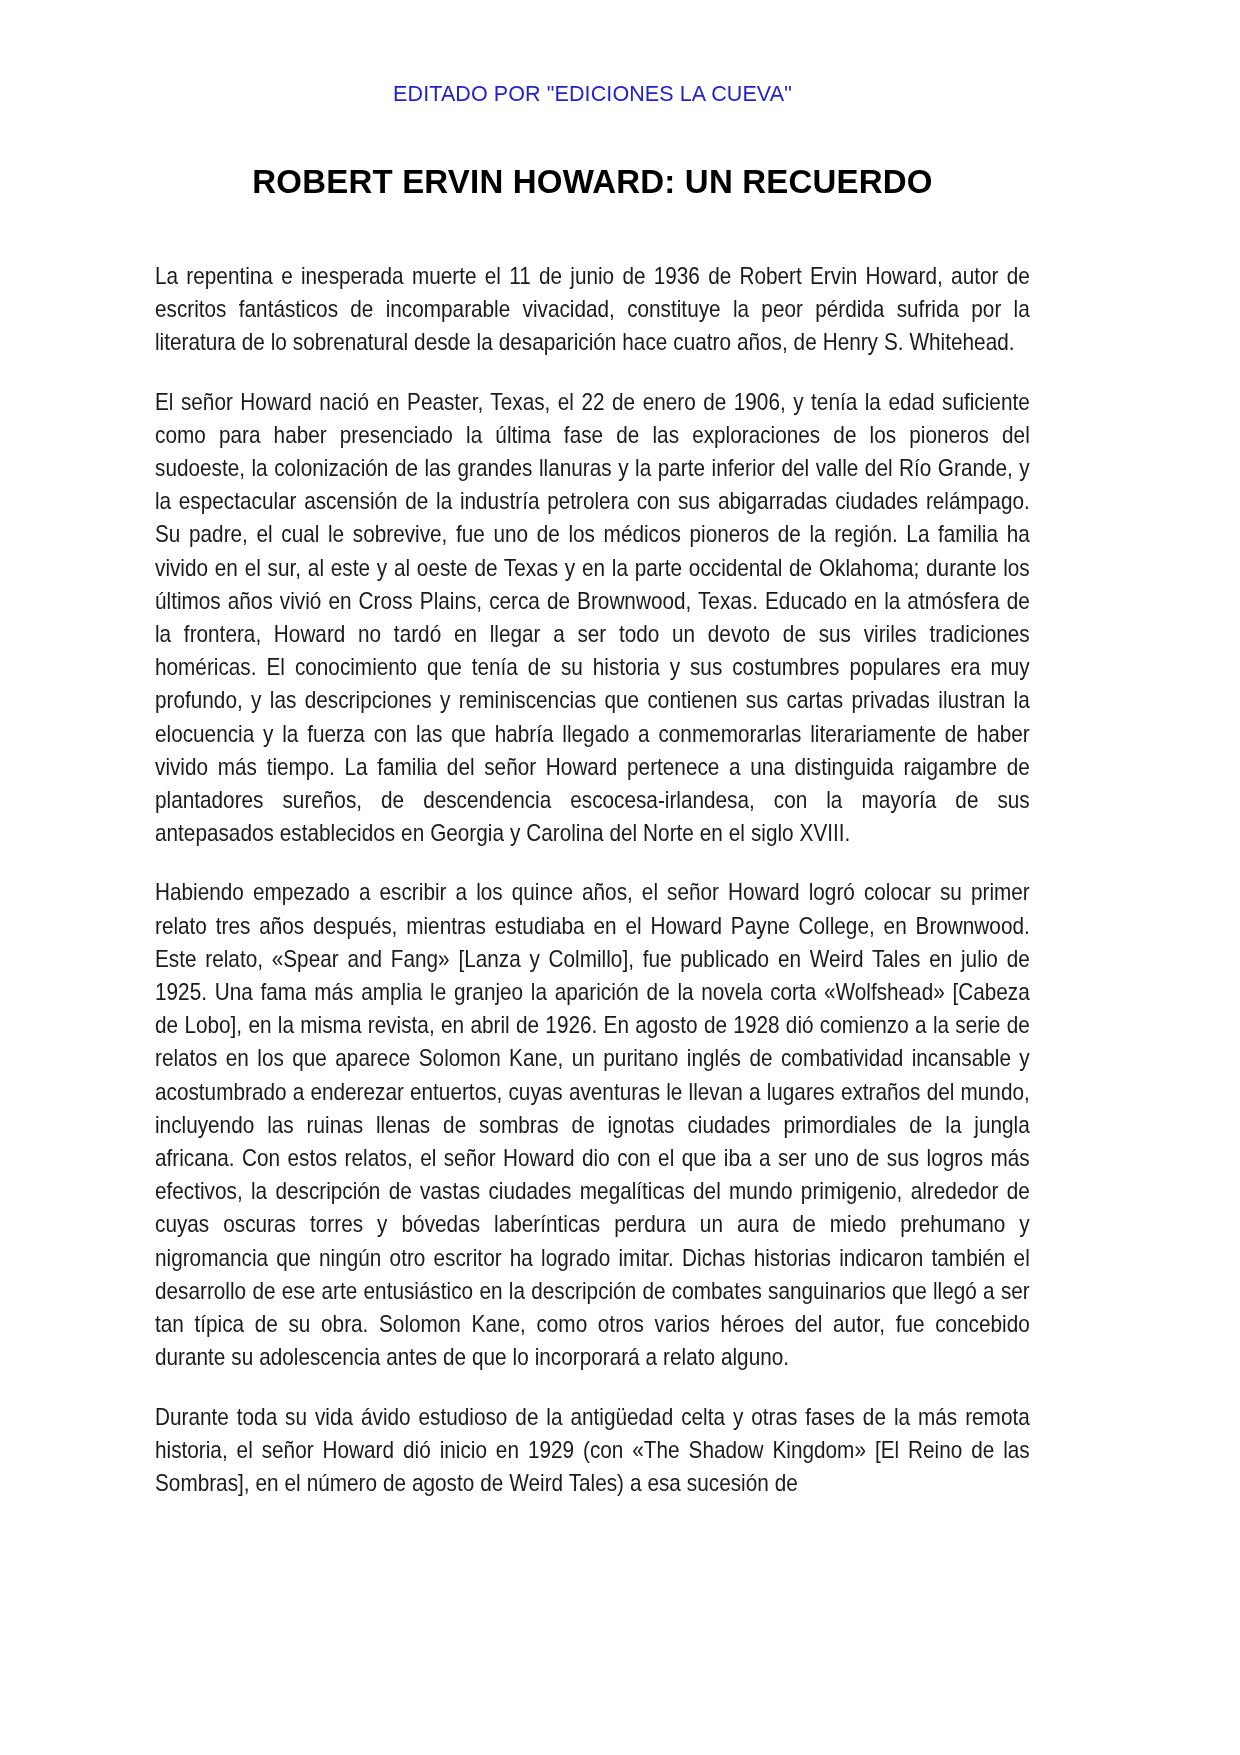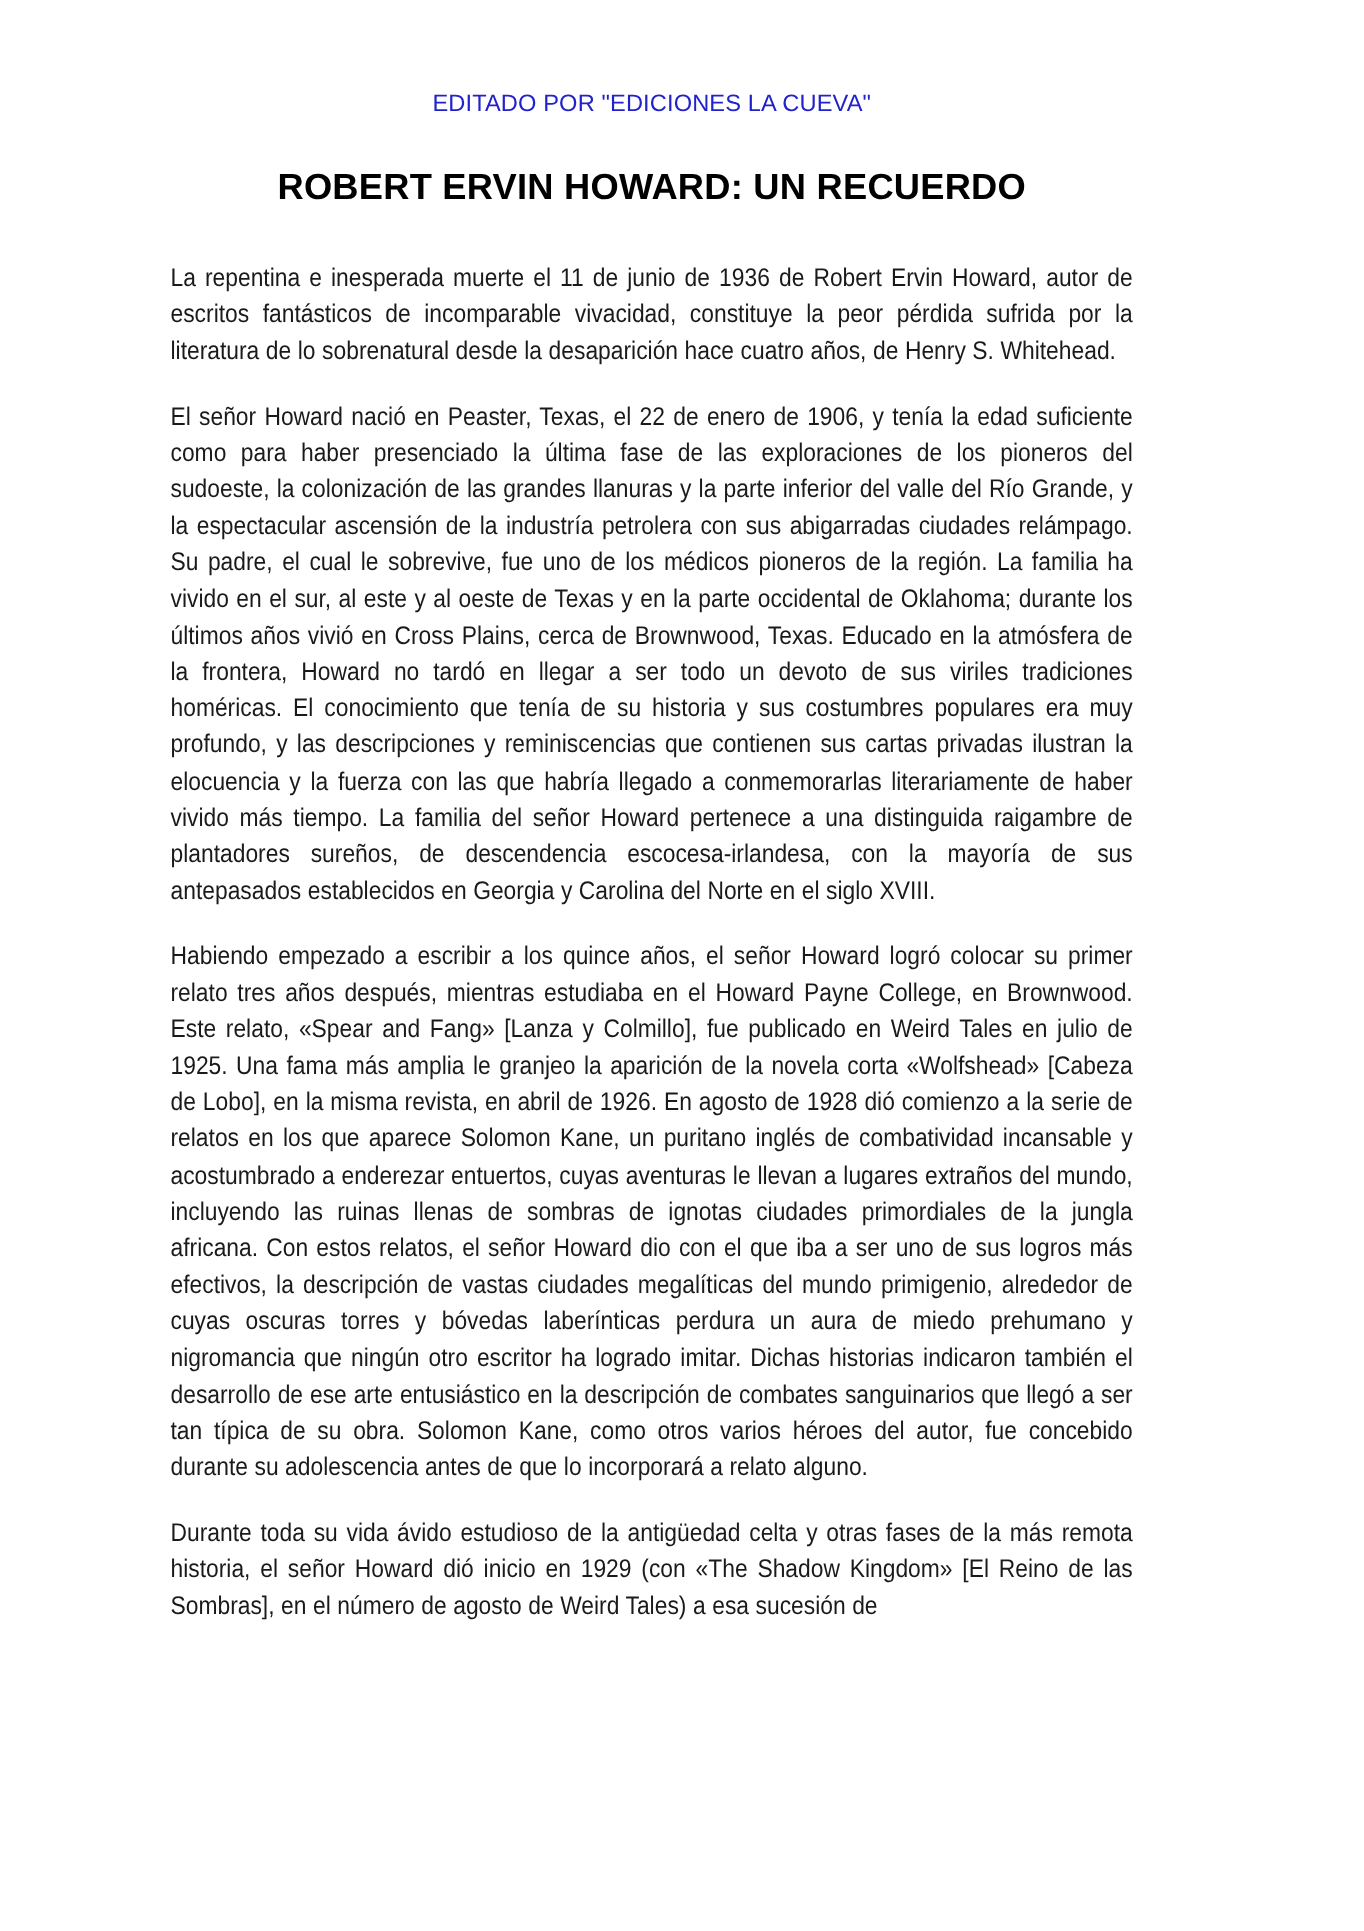--- a/index.html
+++ b/index.html
@@ -39,21 +39,21 @@
     padding-top: 82px;
     white-space: nowrap;
   }
   .doc-title {
     text-align: center;
     color: #000000;
     font-family: "Liberation Sans", sans-serif;
     font-weight: bold;
     font-size: 33px;
     letter-spacing: 0.2px;
-    margin: 0;
+    margin: 12px;
     padding-top: 44px;
     white-space: nowrap;
   }
   .body-block {
     padding-top: 47px;
   }
   p.para {
     margin: 0 0 26px 0;
     text-align: justify;
     text-justify: inter-word;

